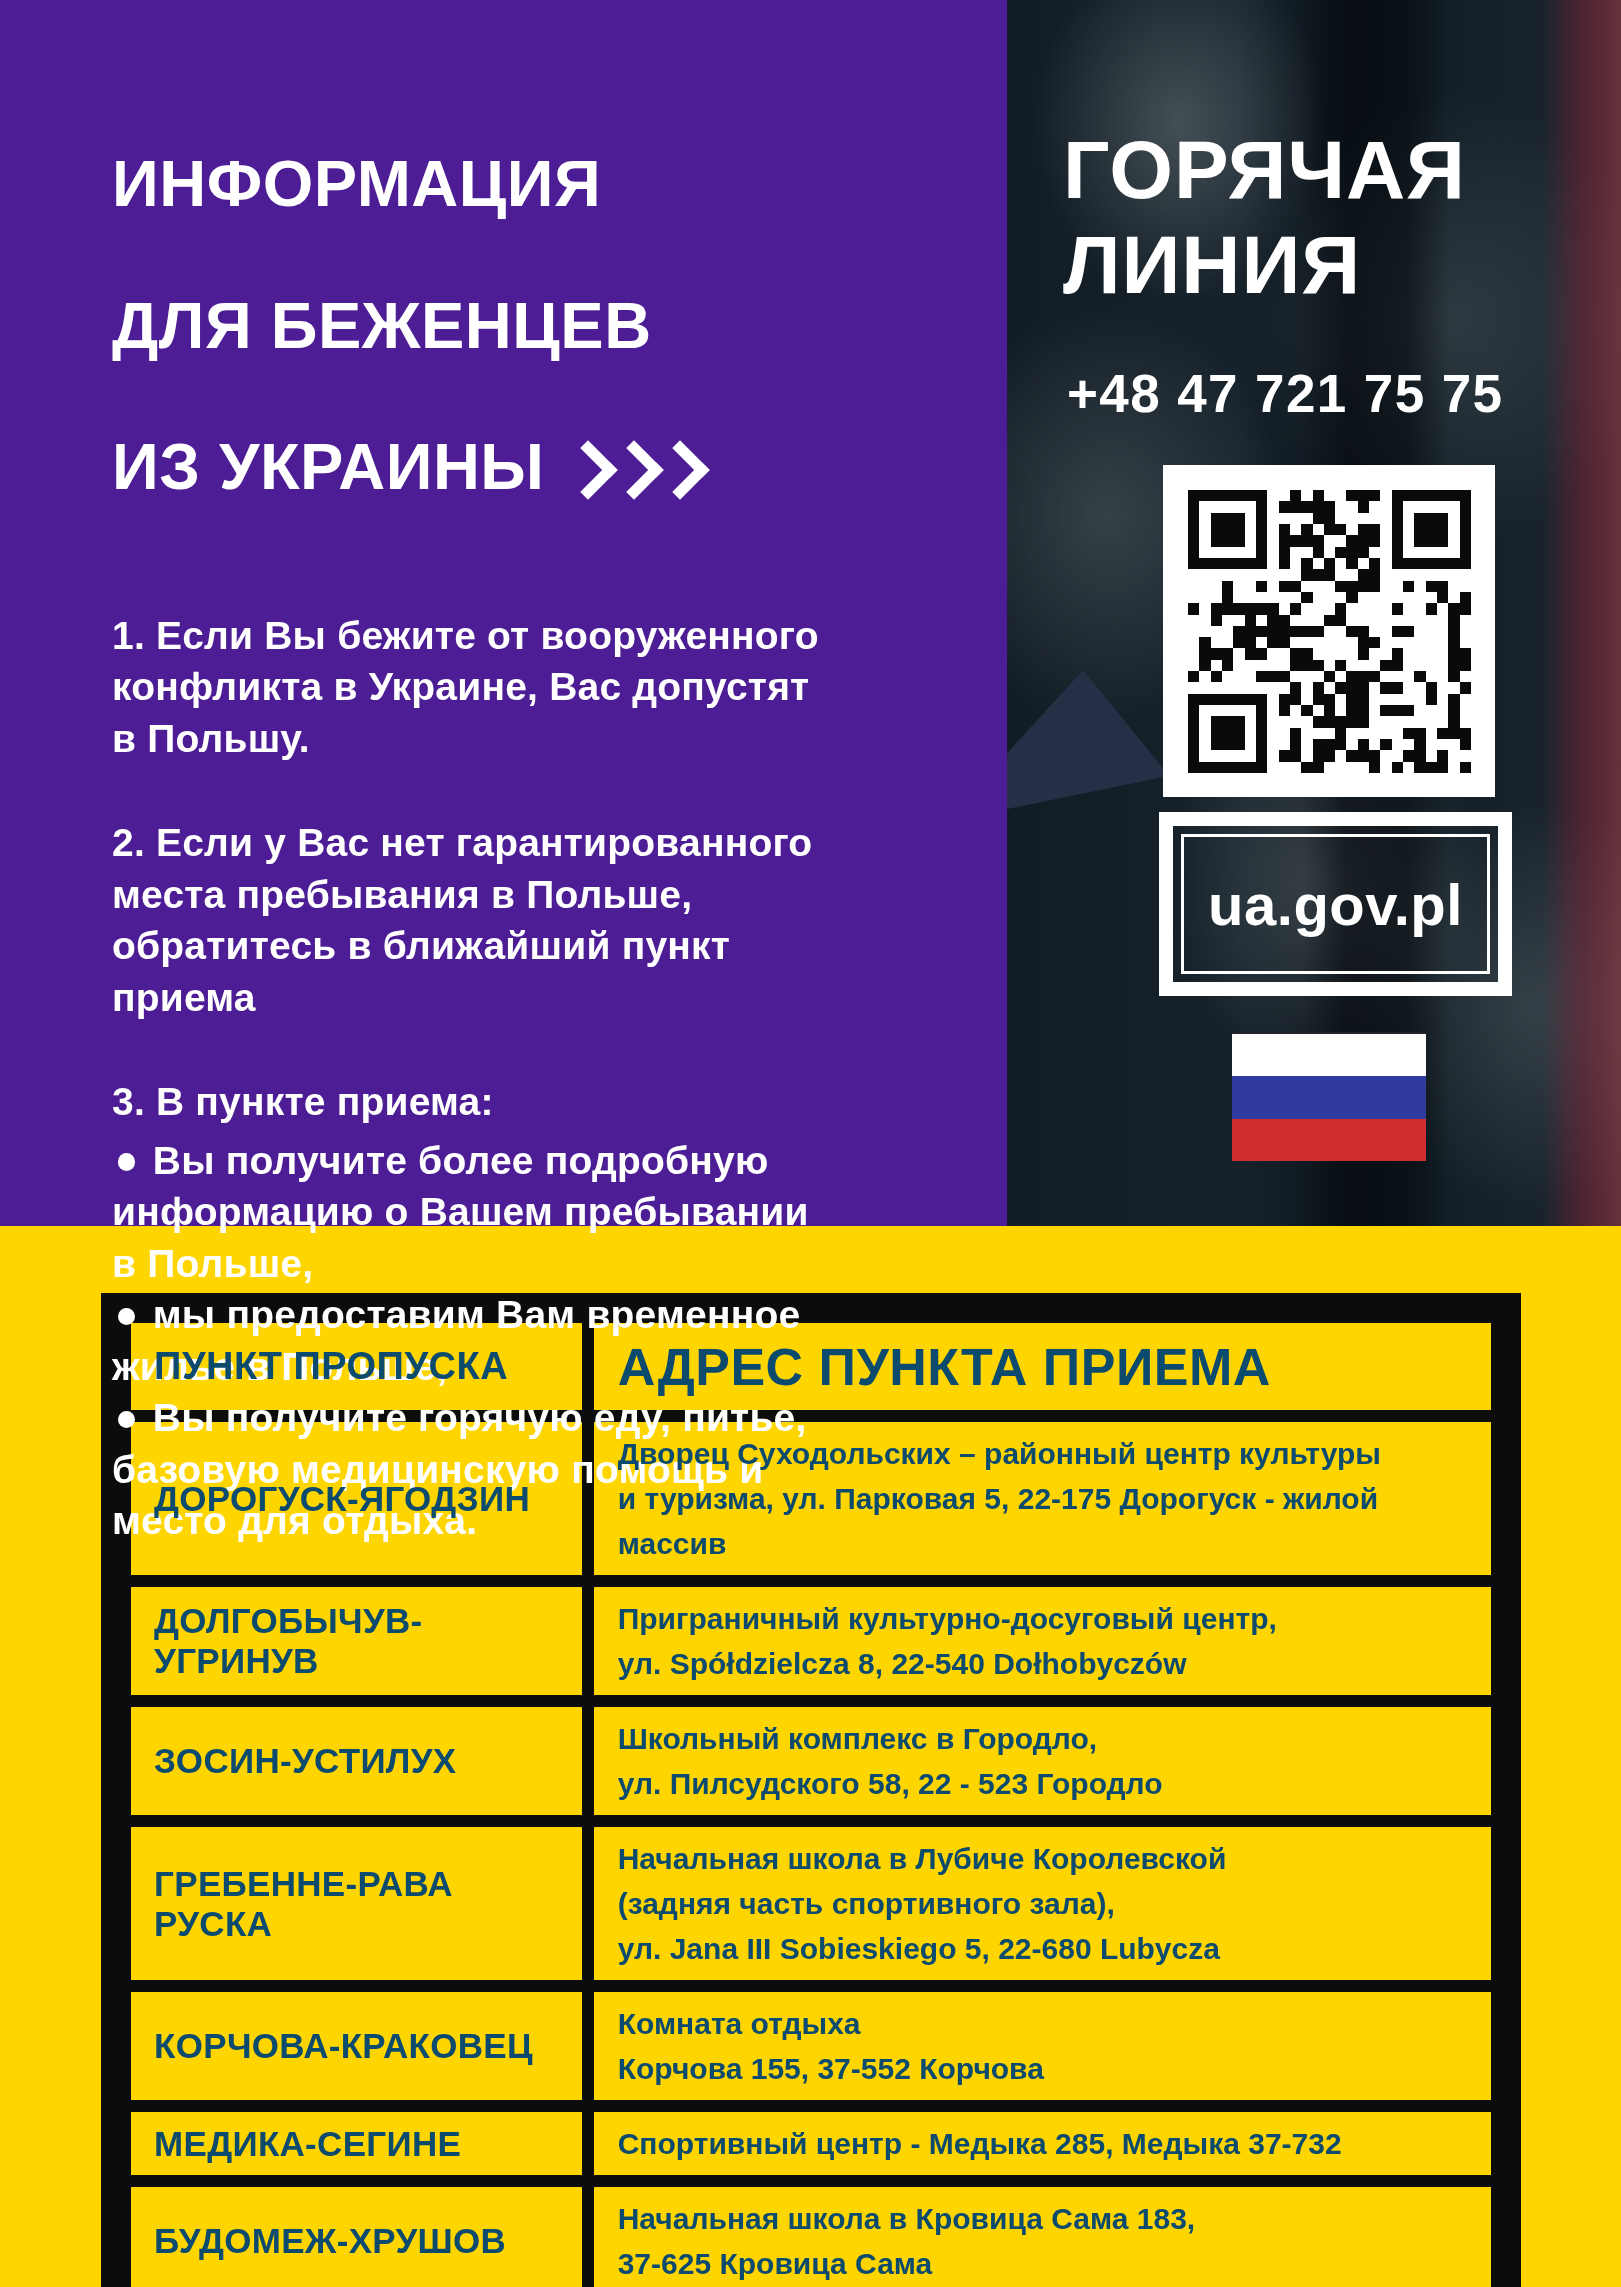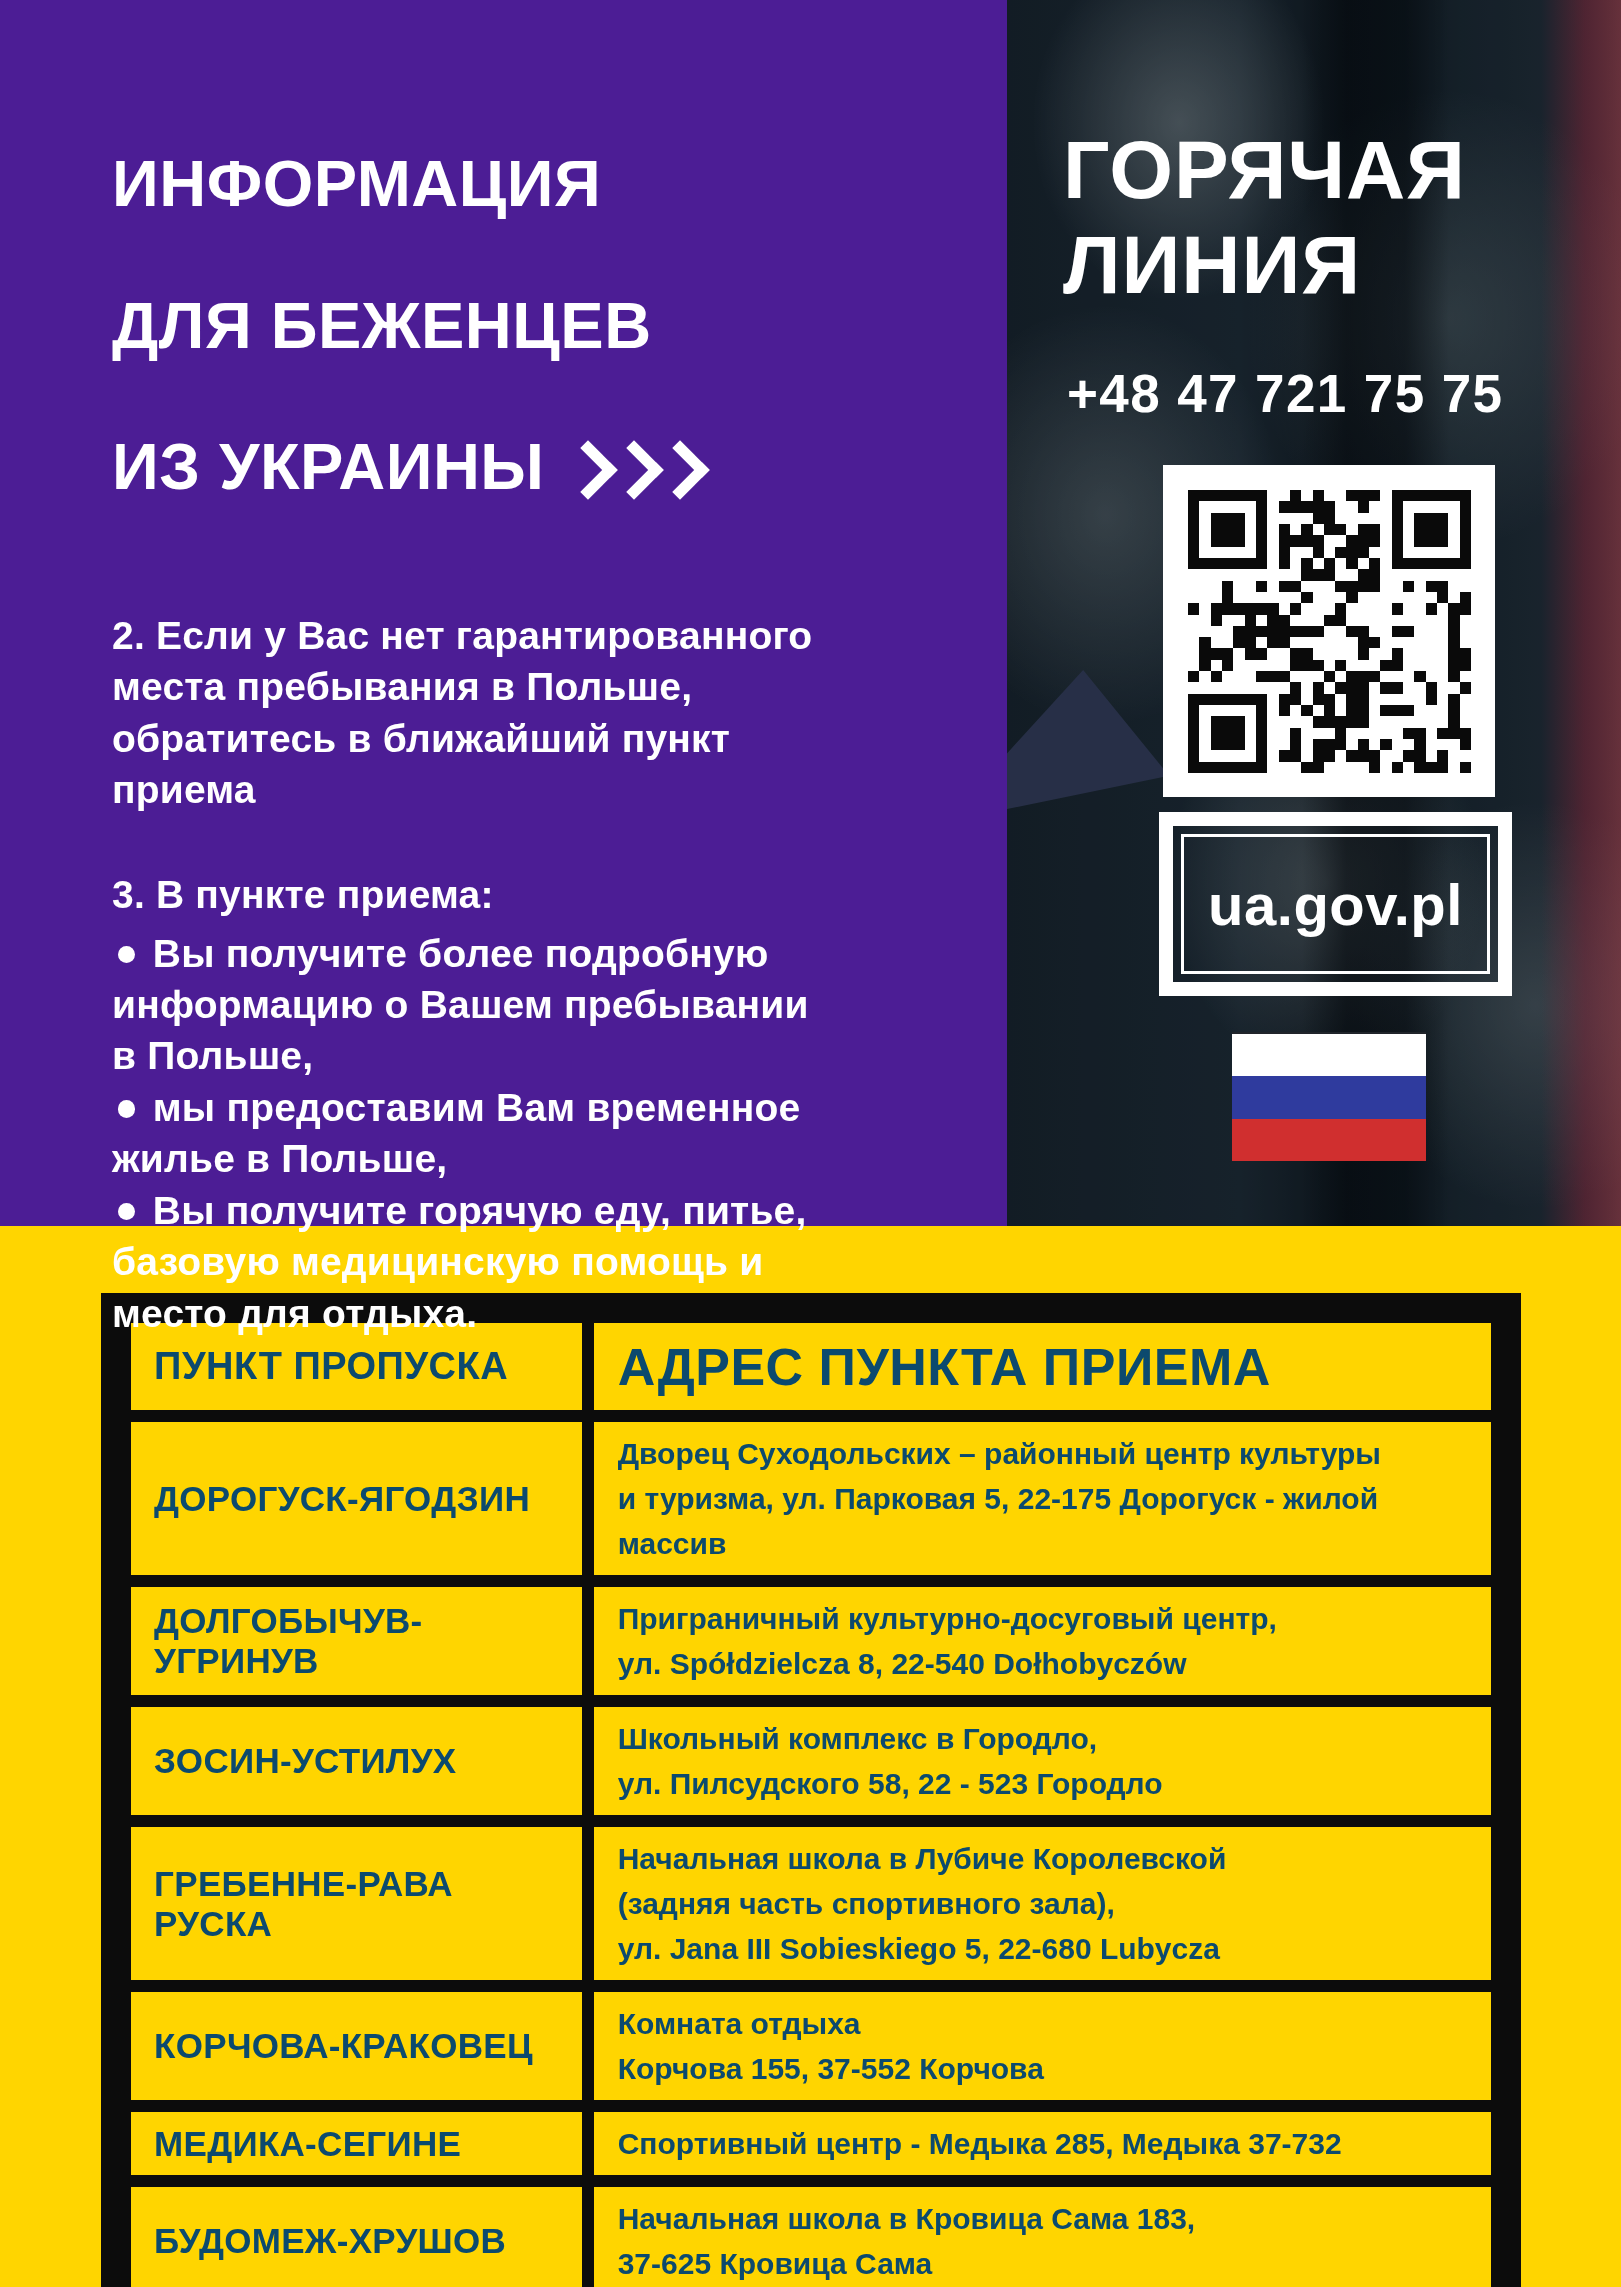--- a/index.html
+++ b/index.html
@@ -150,20 +150,23 @@
       <h1 class="headline">
         <span class="hl-line">ИНФОРМАЦИЯ</span>
         <span class="hl-line">ДЛЯ БЕЖЕНЦЕВ</span>
         <span class="hl-line last">
           <span>ИЗ УКРАИНЫ</span>
           <span class="chevrons"><i></i><i></i><i></i></span>
           <span class="sr">&gt;&gt;&gt;</span>
         </span>
       </h1>
 
+      <p class="para">1.  Если Вы бежите от вооруженного
+конфликта в Украине, Вас допустят
+в Польшу.</p>
       <p class="para">2. Если у Вас нет гарантированного
 места пребывания в Польше,
 обратитесь в ближайший пункт
 приема</p>
       <p class="para tight">3. В пункте приема:</p>
 
       <p class="bullet-item">
         <span class="dot"></span><span class="btxt">Вы получите более подробную
 информацию о Вашем пребывании
 в Польше,</span>

